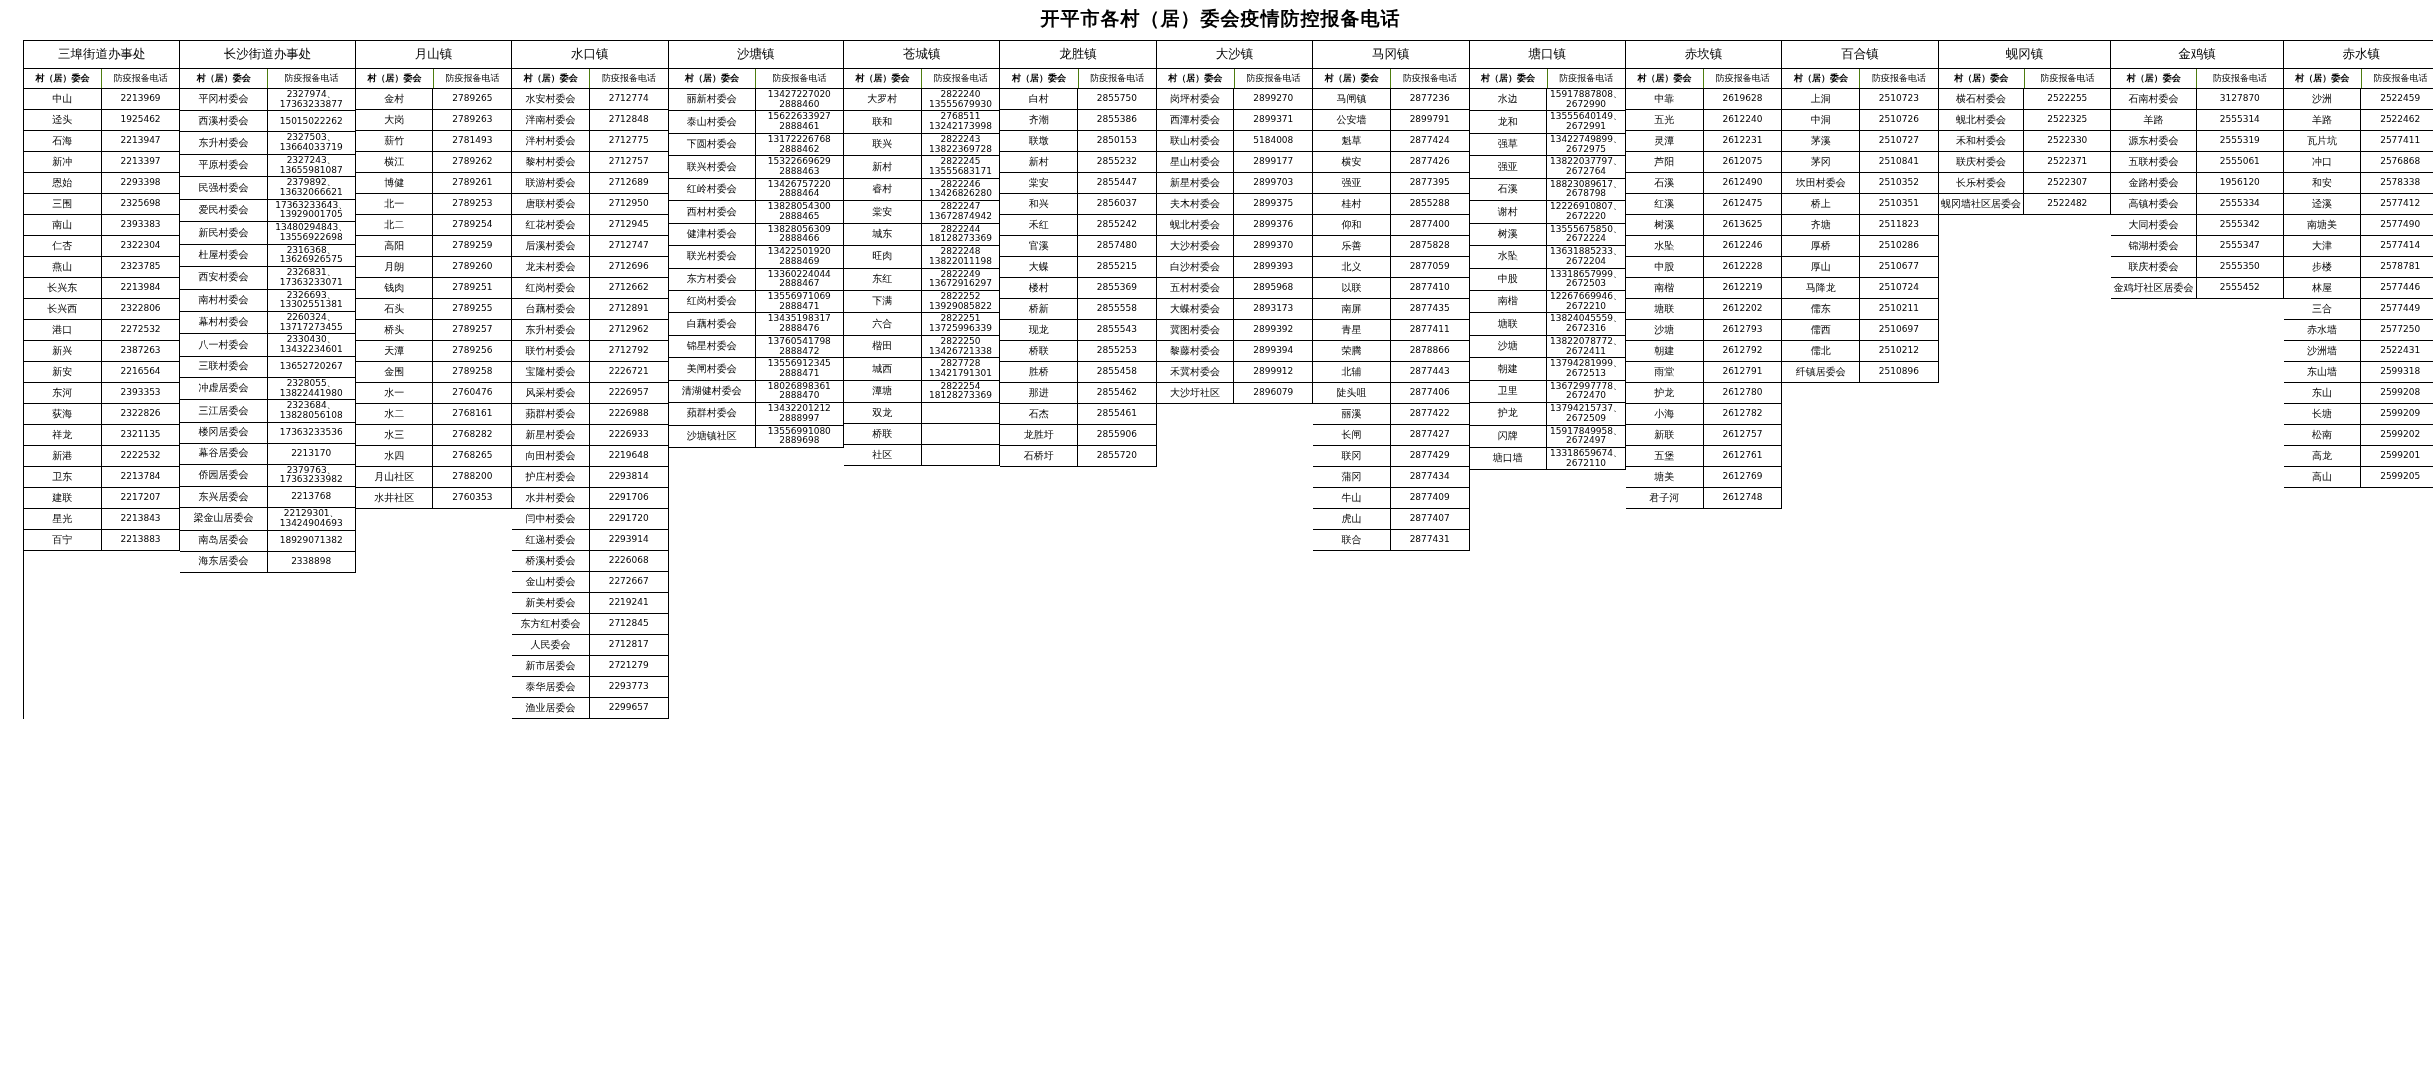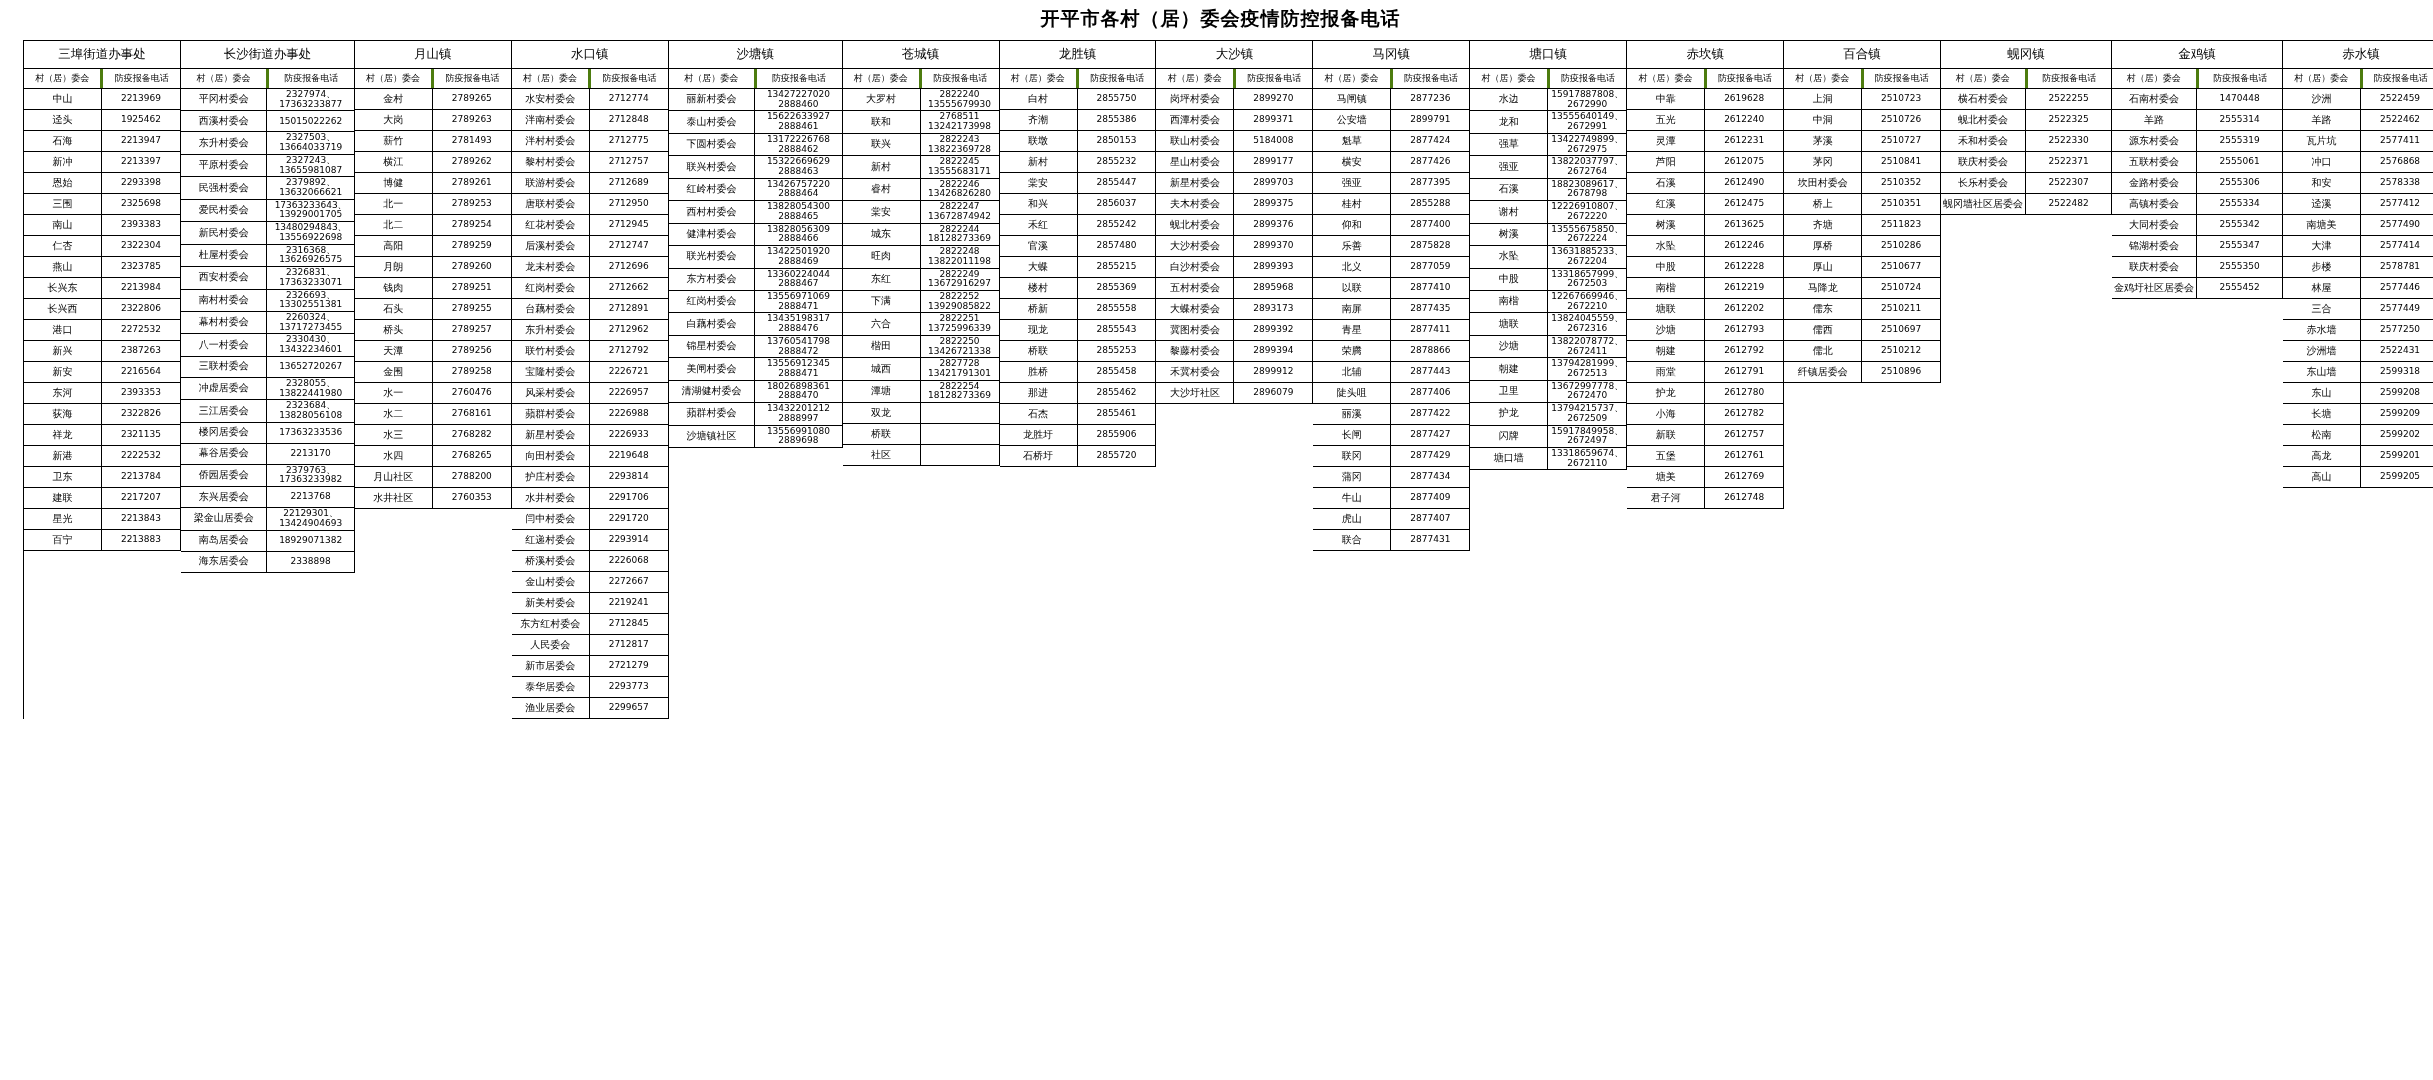--- a/index.html
+++ b/index.html
@@ -34,21 +34,21 @@
     display:flex;border-bottom:1px solid #000;
   }
   .col-head div{
     flex:1 1 50%;
     text-align:center;
     font-size:9px;
     padding:3px 0;
     white-space:nowrap;
     overflow:hidden;
   }
-  .col-head div:first-child{border-right:3px solid #4d7c0f;}
+  .col-head div:first-child{border-right:1px solid #4d7c0f;font-weight:bold;}
   .rows{display:flex;flex-direction:column;}
   .row{display:flex;border-bottom:1px solid #000;min-height:20px;}
   .row:last-child{border-bottom:none;}
   .row .c{
     flex:1 1 50%;
     font-size:10px;
     text-align:center;
     display:flex;align-items:center;justify-content:center;
     padding:1px 1px;
     line-height:1.08;
@@ -1203,37 +1203,37 @@
     </div>
     <div class="town">
       <div class="town-head">金鸡镇</div>
       <div class="col-head">
         <div>村（居）委会</div>
         <div>防疫报备电话</div>
       </div>
       <div class="rows">
         <div class="row">
           <div class="c name">石南村委会</div>
-          <div class="c tel">1470448</div>
+          <div class="c tel">3127870</div>
         </div>
         <div class="row">
           <div class="c name">羊路</div>
           <div class="c tel">2555314</div>
         </div>
         <div class="row">
           <div class="c name">源东村委会</div>
           <div class="c tel">2555319</div>
         </div>
         <div class="row">
           <div class="c name">五联村委会</div>
           <div class="c tel">2555061</div>
         </div>
         <div class="row">
           <div class="c name">金路村委会</div>
-          <div class="c tel">2555306</div>
+          <div class="c tel">1956120</div>
         </div>
         <div class="row">
           <div class="c name">高镇村委会</div>
           <div class="c tel">2555334</div>
         </div>
         <div class="row">
           <div class="c name">大同村委会</div>
           <div class="c tel">2555342</div>
         </div>
         <div class="row">

